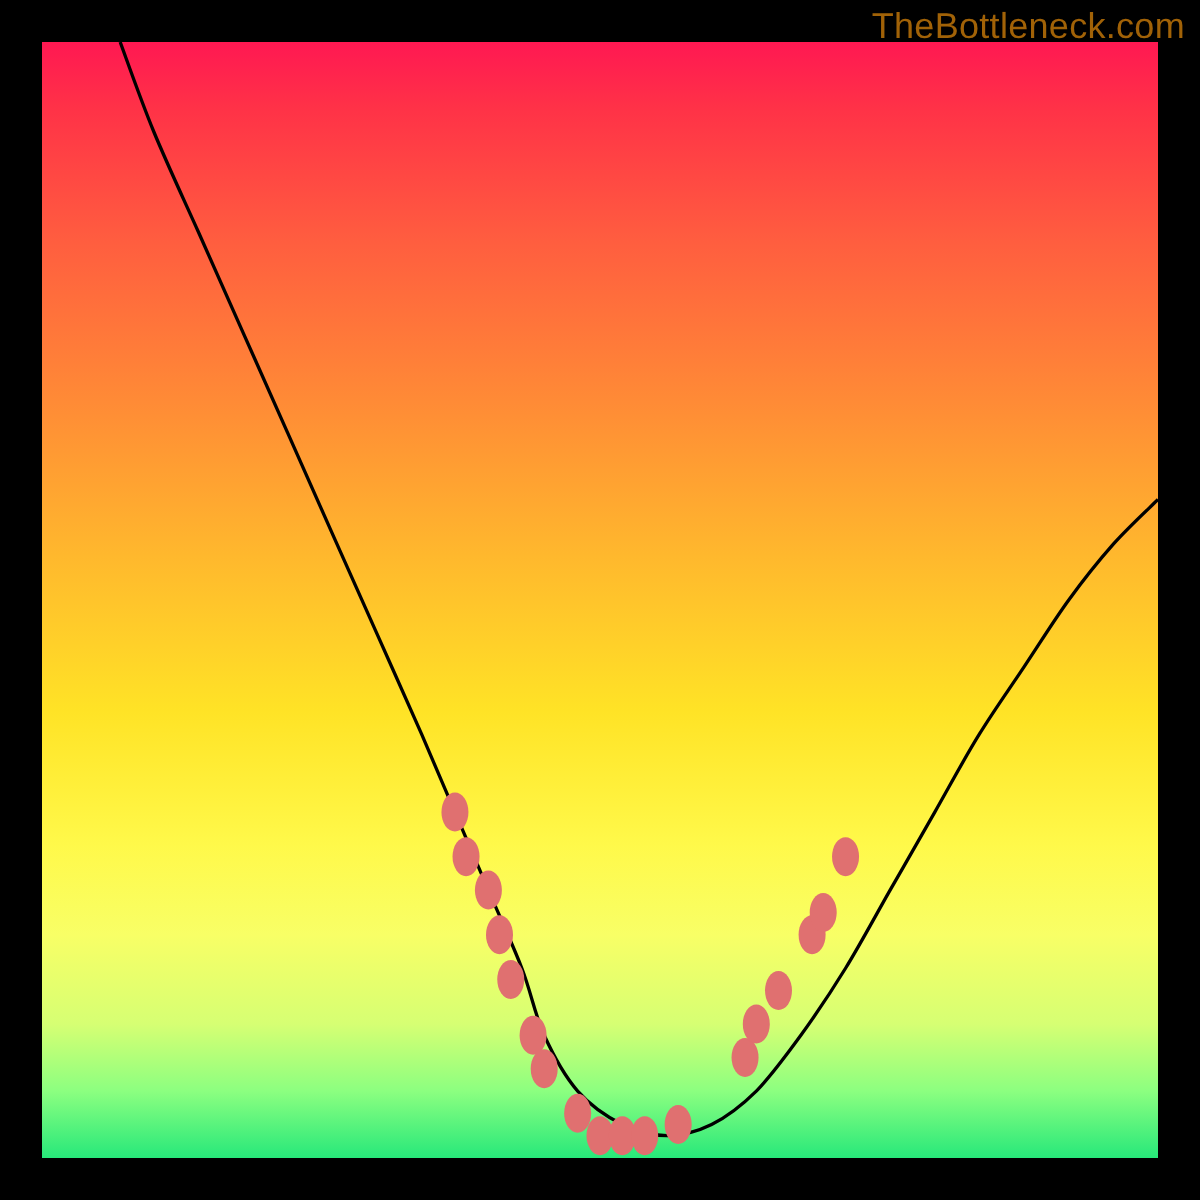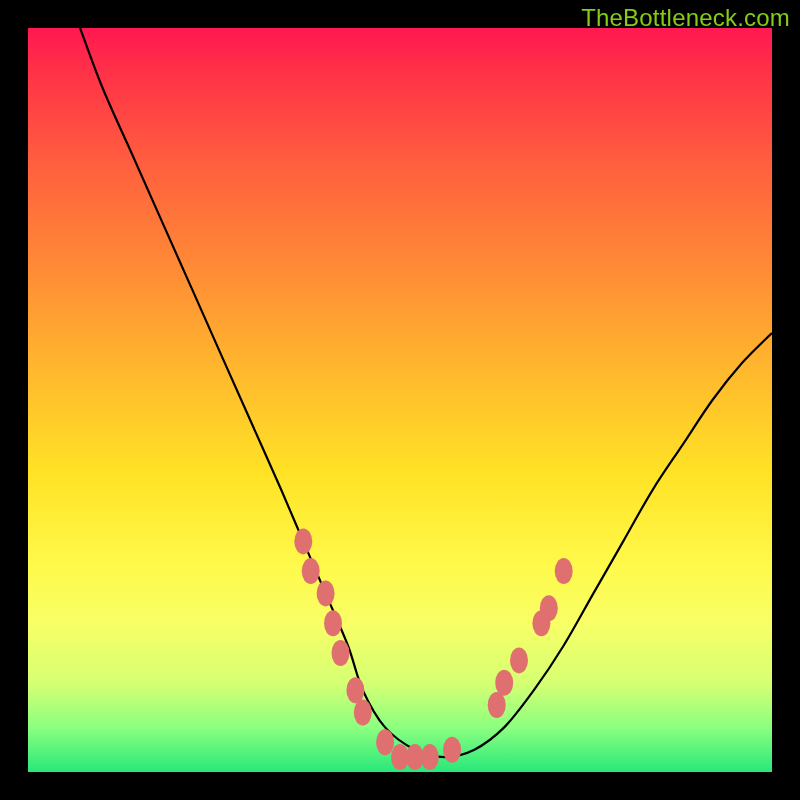--- a/index.html
+++ b/index.html
@@ -27,21 +27,21 @@
       #fff94a 72%,
       #f8ff66 80%,
       #d6ff73 88%,
       #8cff80 94%,
       #27e87a 100%);
   }
   .watermark {
     position: absolute;
     top: 4px;
     right: 10px;
-    color: #84cc16;
+    color: #a16207;
     font-size: 24px;
     font-weight: 400;
     z-index: 10;
     letter-spacing: 0.2px;
   }
   svg.curve {
     position: absolute;
     left: 0;
     top: 0;
     width: 744px;

